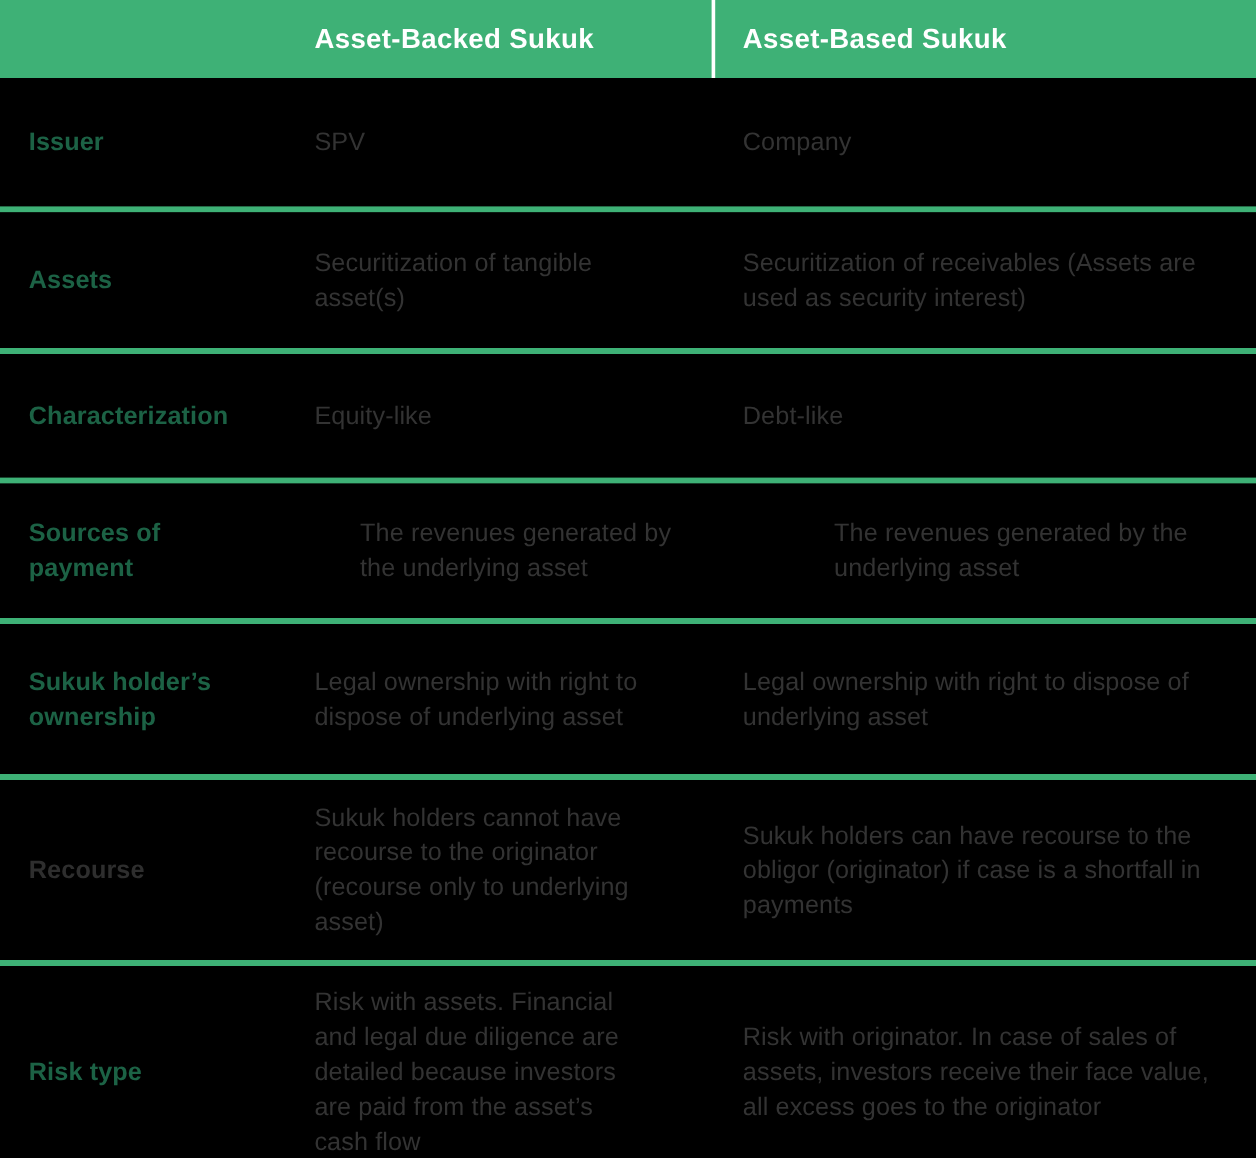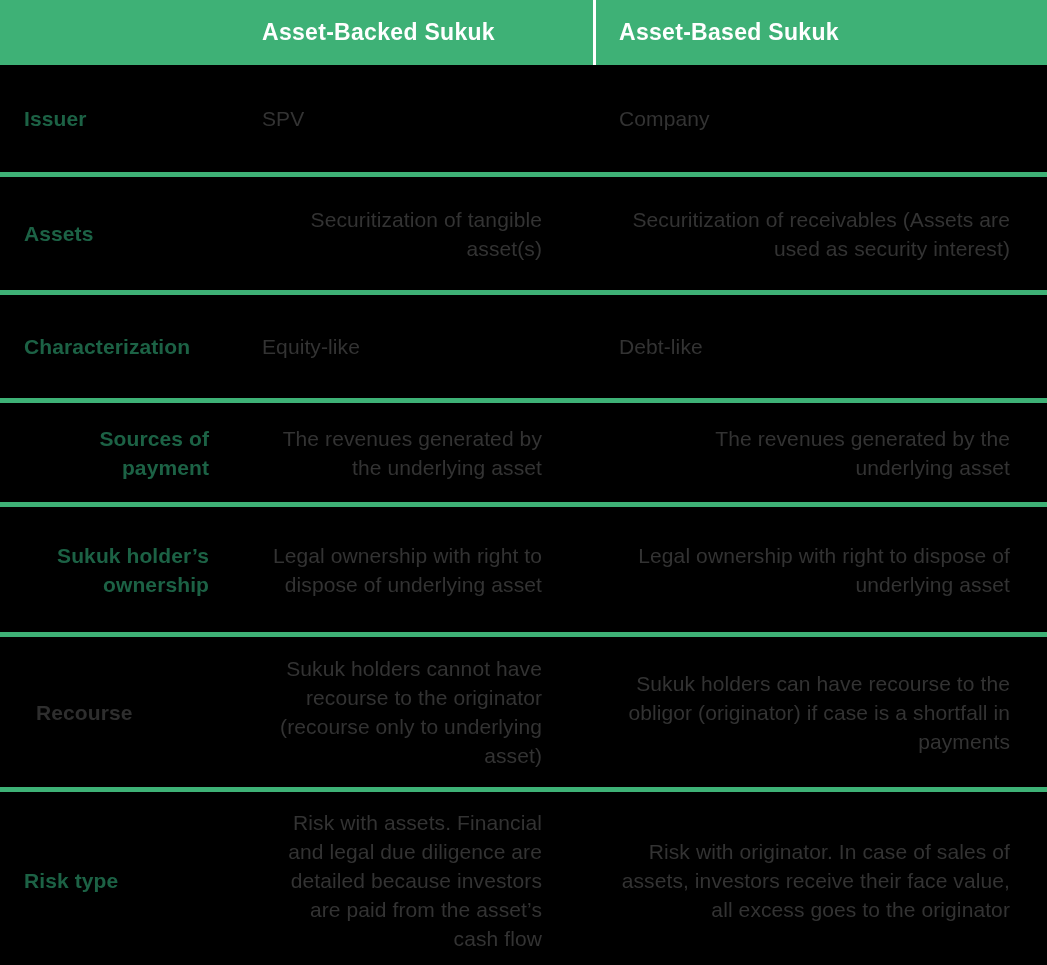--- a/index.html
+++ b/index.html
@@ -47,43 +47,41 @@
   .row {
     display: grid;
     grid-template-columns: 262px 331px 1fr;
     background: var(--body-bg, #000);
     border-bottom: 5px solid var(--green, #3eb176);
     box-sizing: border-box;
   }
   .rows .row:nth-child(1) { height: 112px; }
   .rows .row:nth-child(2) { height: 118px; }
   .rows .row:nth-child(3) { height: 108px; }
-  .rows .row:nth-child(4) { height: 104px; }
+  .rows .row:nth-child(4) { height: 117px; gap: 38px; }
   .rows .row:nth-child(5) { height: 130px; }
   .rows .row:nth-child(6) { height: 155px; }
   .rows .row:nth-child(7) { height: 182px; }
   .cell {
     display: flex;
     align-items: center;
     box-sizing: border-box;
     font-size: 21px;
     line-height: 29px;
     color: var(--cell-text, #333);
     letter-spacing: 0.1px;
-    text-align: right;
   }
   .cell.label {
     padding-left: 24px;
     padding-right: 53px;
     font-weight: bold;
     color: var(--label-green, #1c6245);
   }
   .row.gray-label .cell.label {
     color: var(--label-gray, #2e2e2e);
-    margin-left: 12px;
   }
   .cell.c1 {
     padding-right: 51px;
   }
   .cell.c2 {
     padding-left: 26px;
     padding-right: 37px;
   }
   .bottom-strip {
     height: 3px;

